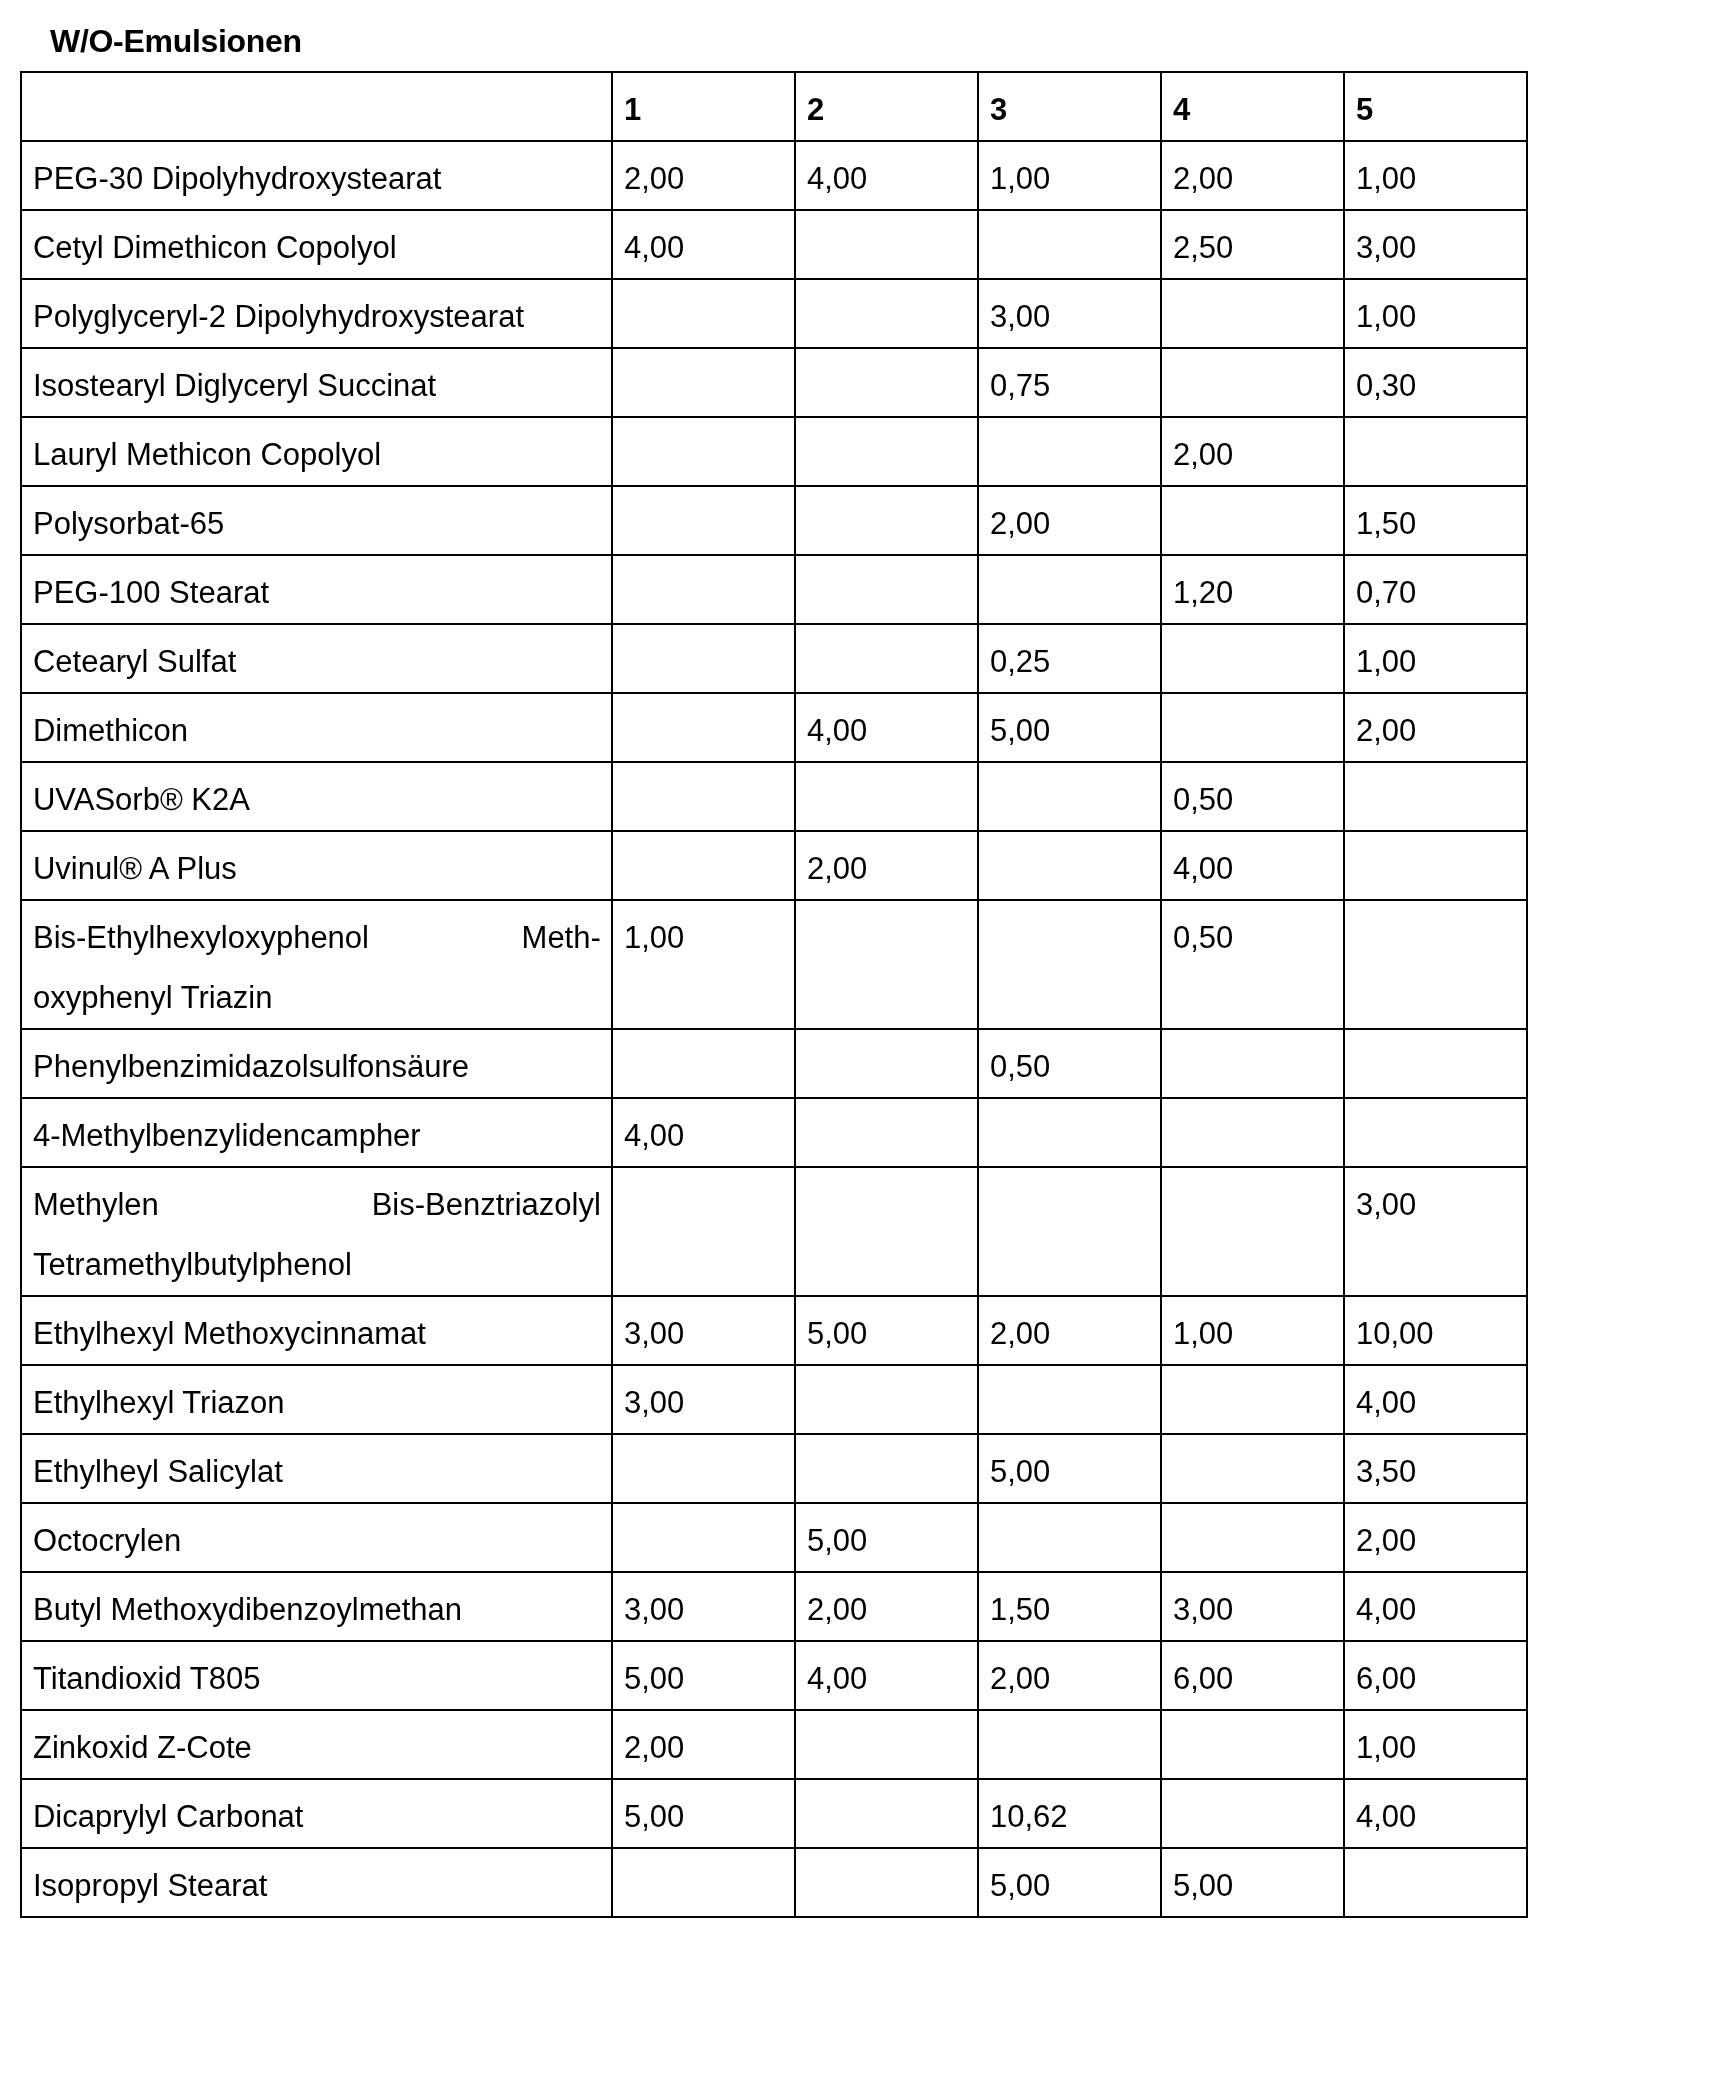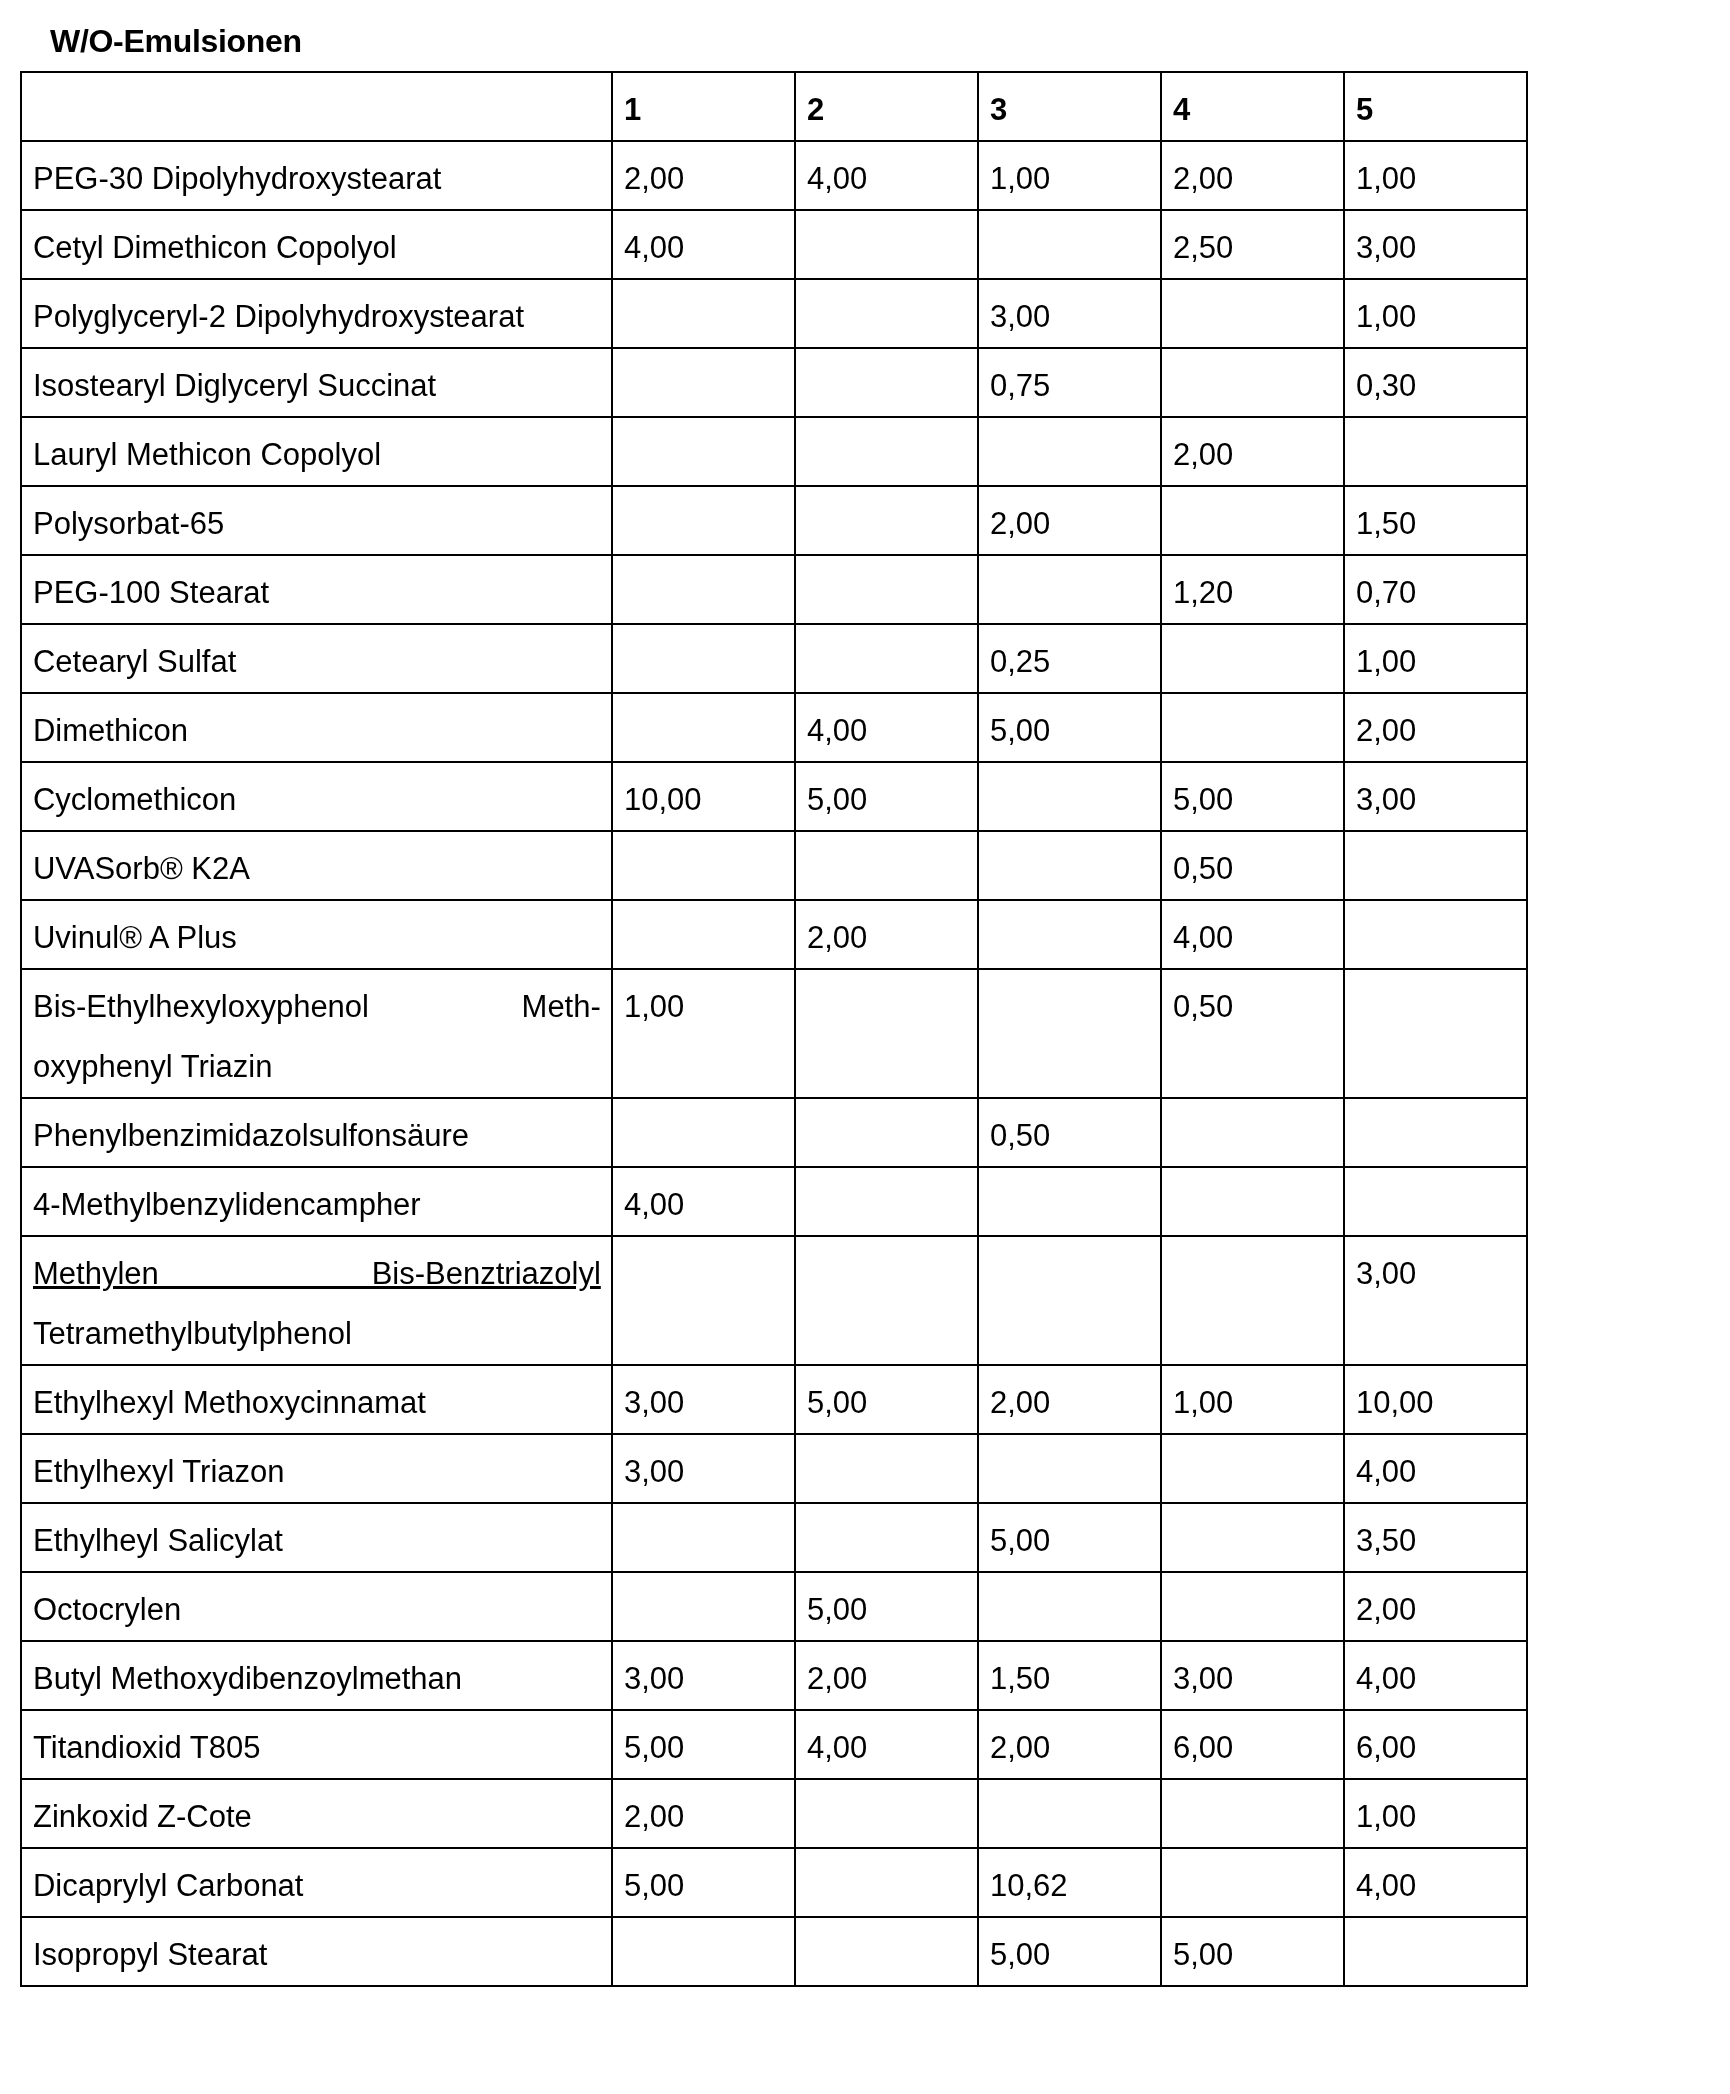--- a/index.html
+++ b/index.html
@@ -110,28 +110,20 @@
       </tr>
       <tr>
         <td class="name">Dimethicon</td>
         <td></td>
         <td>4,00</td>
         <td>5,00</td>
         <td></td>
         <td>2,00</td>
       </tr>
       <tr>
-        <td class="name">Cyclomethicon</td>
-        <td>10,00</td>
-        <td>5,00</td>
-        <td></td>
-        <td>5,00</td>
-        <td>3,00</td>
-      </tr>
-      <tr>
         <td class="name">UVASorb® K2A</td>
         <td></td>
         <td></td>
         <td></td>
         <td>0,50</td>
         <td></td>
       </tr>
       <tr>
         <td class="name">Uvinul® A Plus</td>
         <td></td>
@@ -162,21 +154,21 @@
       <tr>
         <td class="name">4-Methylbenzylidencampher</td>
         <td>4,00</td>
         <td></td>
         <td></td>
         <td></td>
         <td></td>
       </tr>
       <tr>
         <td class="name">
-          <span class="line" style="text-align: justify; text-align-last: justify; text-decoration: underline;">Methylen Bis-Benztriazolyl</span>
+          <span class="line" style="text-align: justify; text-align-last: justify;">Methylen Bis-Benztriazolyl</span>
           <span class="line">Tetramethylbutylphenol</span>
         </td>
         <td></td>
         <td></td>
         <td></td>
         <td></td>
         <td>3,00</td>
       </tr>
       <tr>
         <td class="name">Ethylhexyl Methoxycinnamat</td>

